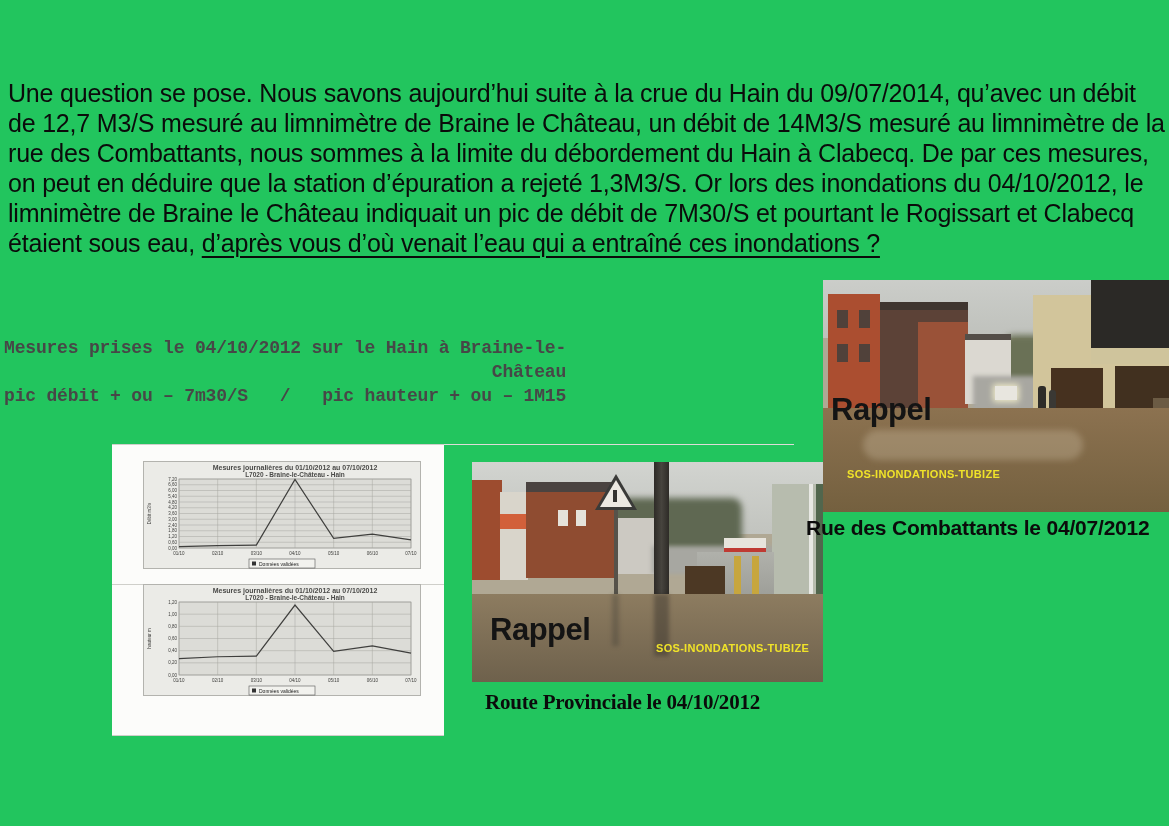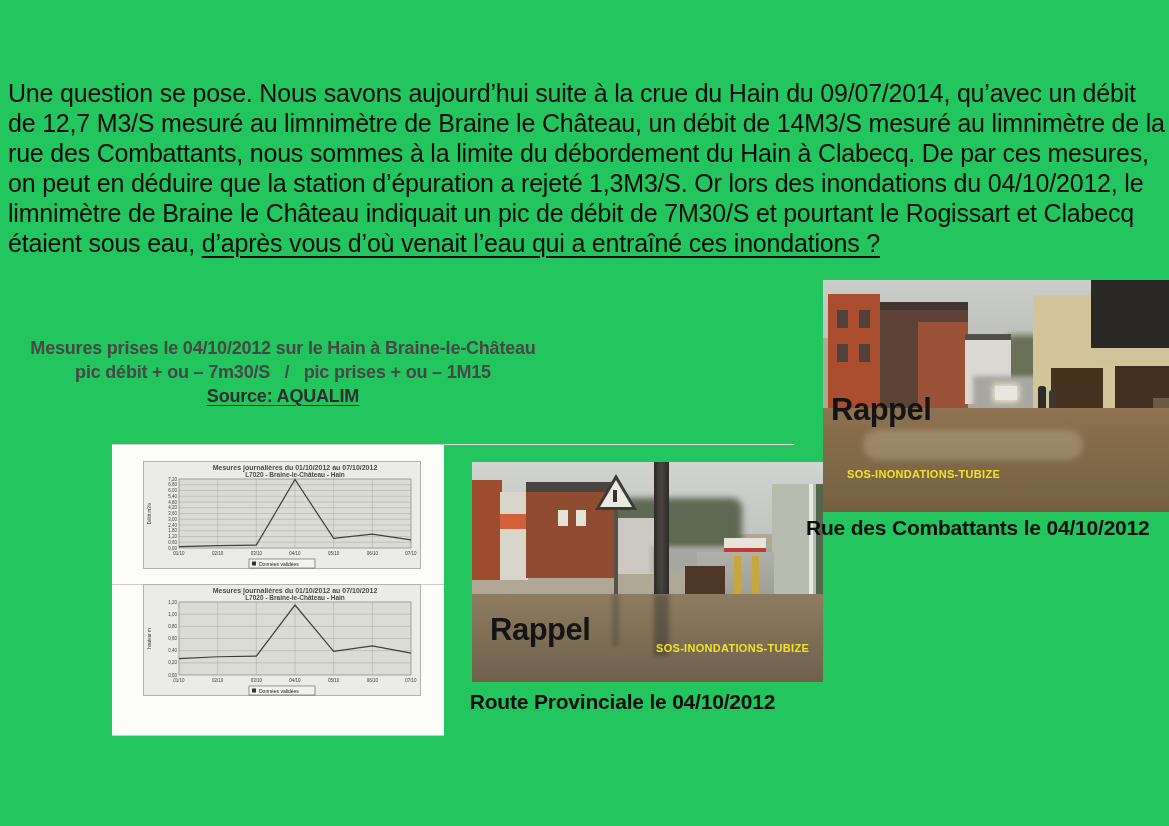--- a/index.html
+++ b/index.html
@@ -4,22 +4,22 @@
 <style>
   html,body{margin:0;padding:0;background:#fff;}
   #page{position:relative;width:1169px;height:826px;background:#22c55e;overflow:hidden;
         font-family:"Liberation Sans",sans-serif;color:#000;}
   .abs{position:absolute;}
   
   #intro{left:8px;top:78px;width:1158px;font-size:25px;line-height:30px;
          letter-spacing:-0.2px;color:#0b0b0b;}
   #intro .ul{text-decoration:underline;text-underline-offset:4px;text-decoration-thickness:2px;}
   
-  #mesures{left:0px;top:336px;width:566px;text-align:center;font-size:18px;line-height:24px;
-           font-weight:bold;color:#474747;letter-spacing:-0.2px;}
+  #mesures{left:0px;top:336px;width:566px;text-align:right;font-size:18px;line-height:24px;
+           font-weight:bold;color:#474747;letter-spacing:-0.2px;font-family:Liberation Mono, monospace;}
   #mesures .pre{white-space:pre-wrap;}
   #mesures .src{color:#2e2e2e;text-decoration:underline;text-underline-offset:3px;}
   
   #charts-panel{left:112px;top:444px;width:332px;height:291px;background:#fcfcfa;
                 border-top:1px solid #cfcfca;}
   .panel-line{position:absolute;left:0;width:332px;height:1px;background:#cfcfca;}
   .mini-chart{position:absolute;}
   .scan-line{left:444px;top:444px;width:350px;height:1px;background:#dddcd8;}
   
   .photo{overflow:hidden;background:#b0a894;margin-left:25px;}
@@ -33,22 +33,21 @@
 </style>
 </head>
 <body>
 
 <div id="page">
 
   <div id="intro" class="abs"><span>Une question se pose. Nous savons aujourd’hui suite à la crue du Hain du 09/07/2014, qu’avec un débit de 12,7 M3/S mesuré au limnimètre de Braine le Château, un débit de 14M3/S mesuré au limnimètre de la rue des Combattants, nous sommes à la limite du débordement du Hain à Clabecq. De par ces mesures, on peut en déduire que la station d’épuration a rejeté 1,3M3/S. Or lors des inondations du 04/10/2012, le limnimètre de Braine le Château indiquait un pic de débit de 7M30/S et pourtant le Rogissart et Clabecq étaient sous eau, </span><span class="ul">d’après vous d’où venait l’eau qui a entraîné ces inondations ?</span></div>
 
   <div id="mesures" class="abs">
     <div>Mesures prises le 04/10/2012 sur le Hain à Braine-le-Château</div>
-    <div class="pre">pic débit + ou – 7m30/S   /   pic prises + ou – 1M15</div>
-    <div class="src">Source: AQUALIM</div>
+    <div class="pre">pic débit + ou – 7m30/S   /   pic hauteur + ou – 1M15</div>
   </div>
 
   <div class="abs scan-line"></div>
 
   <div id="charts-panel" class="abs">
     <div class="panel-line" style="top:139px;"></div>
     <div class="panel-line" style="top:290px;"></div>
   </div>
   <div class="mini-chart" style="left:143px;top:461px;width:278px;height:108px;"><svg width="278" height="108" viewBox="0 0 278 108" xmlns="http://www.w3.org/2000/svg">
         <rect x="0.5" y="0.5" width="277" height="107" fill="#ebebe7" stroke="#b3b3ae"></rect>
@@ -167,21 +166,21 @@
     <div class="ph" style="left:142px;top:30px;width:4px;height:110px;background:#56524a;"></div>
     <div class="ph tri" style="left:123px;top:12px;border-left:21px solid transparent;border-right:21px solid transparent;border-bottom:36px solid #3a3a38;"></div>
     <div class="ph tri" style="left:128px;top:18px;border-left:16px solid transparent;border-right:16px solid transparent;border-bottom:27px solid #ece9e2;"></div>
     <div class="ph" style="left:141px;top:28px;width:4px;height:12px;background:#33322f;"></div>
     <div class="ph water-tex" style="left:0;top:132px;width:351px;height:88px;background:linear-gradient(#8d7c60,#6e614c);"></div>
     <div class="ph blur2" style="left:182px;top:132px;width:15px;height:62px;background:rgba(40,38,34,0.38);"></div>
     <div class="ph blur2" style="left:140px;top:132px;width:7px;height:52px;background:rgba(60,56,50,0.32);"></div>
     <div class="rappel" style="left:18px;top:150px;">Rappel</div>
     <div class="wm" style="left:184px;top:180px;">SOS-INONDATIONS-TUBIZE</div>
   </div>
-  <div class="caption" style="left:447px;top:690px;width:351px;text-align:center;">Route Provinciale le 04/10/2012</div>
+  <div class="caption" style="left:447px;top:690px;width:351px;text-align:center;font-family:Liberation Serif, serif;">Route Provinciale le 04/10/2012</div>
 
   <div class="abs photo" style="left:798px;top:280px;width:371px;height:232px;">
     <div class="ph" style="left:0;top:0;width:371px;height:58px;background:linear-gradient(#cbcdc9,#bfc1bc);"></div>
     <div class="ph blur3" style="left:180px;top:55px;width:60px;height:52px;background:#6a7156;border-radius:10px;"></div>
     <div class="ph" style="left:5px;top:14px;width:52px;height:122px;background:#ab4e30;"></div>
     <div class="ph" style="left:14px;top:30px;width:11px;height:18px;background:#50413a;"></div>
     <div class="ph" style="left:36px;top:30px;width:11px;height:18px;background:#50413a;"></div>
     <div class="ph" style="left:14px;top:64px;width:11px;height:18px;background:#50413a;"></div>
     <div class="ph" style="left:36px;top:64px;width:11px;height:18px;background:#50413a;"></div>
     <div class="ph" style="left:57px;top:22px;width:88px;height:14px;background:#3f352f;"></div>
@@ -197,15 +196,15 @@
     <div class="ph" style="left:228px;top:88px;width:52px;height:68px;background:#46311f;"></div>
     <div class="ph" style="left:292px;top:86px;width:62px;height:72px;background:#41301f;"></div>
     <div class="ph" style="left:215px;top:106px;width:8px;height:28px;background:#2e2c28;border-radius:3px;"></div>
     <div class="ph" style="left:226px;top:110px;width:7px;height:24px;background:#3a3834;border-radius:3px;"></div>
     <div class="ph" style="left:330px;top:118px;width:41px;height:46px;background:#6b5b44;"></div>
     <div class="ph water-tex" style="left:0;top:128px;width:371px;height:104px;background:linear-gradient(#8c7250,#74603f);"></div>
     <div class="ph blur3" style="left:40px;top:150px;width:220px;height:30px;background:rgba(230,220,195,0.25);border-radius:20px;"></div>
     <div class="rappel" style="left:8px;top:112px;">Rappel</div>
     <div class="wm" style="left:24px;top:188px;">SOS-INONDATIONS-TUBIZE</div>
   </div>
-  <div class="caption" style="left:806px;top:516px;white-space:nowrap;">Rue des Combattants le 04/10/2012</div>
+  <div class="caption" style="left:806px;top:516px;white-space:nowrap;">Rue des Combattants le 04/07/2012</div>
 
 </div>
 
 </body></html>

